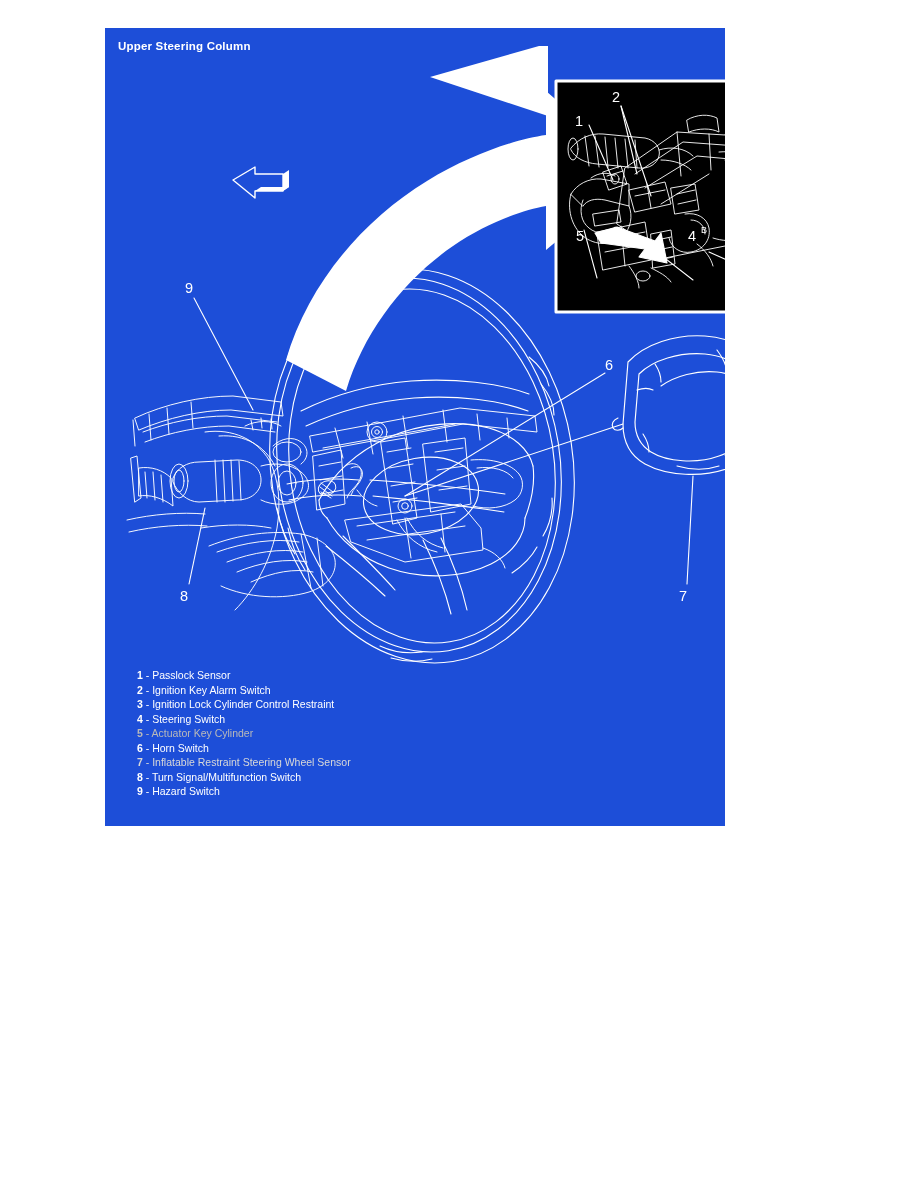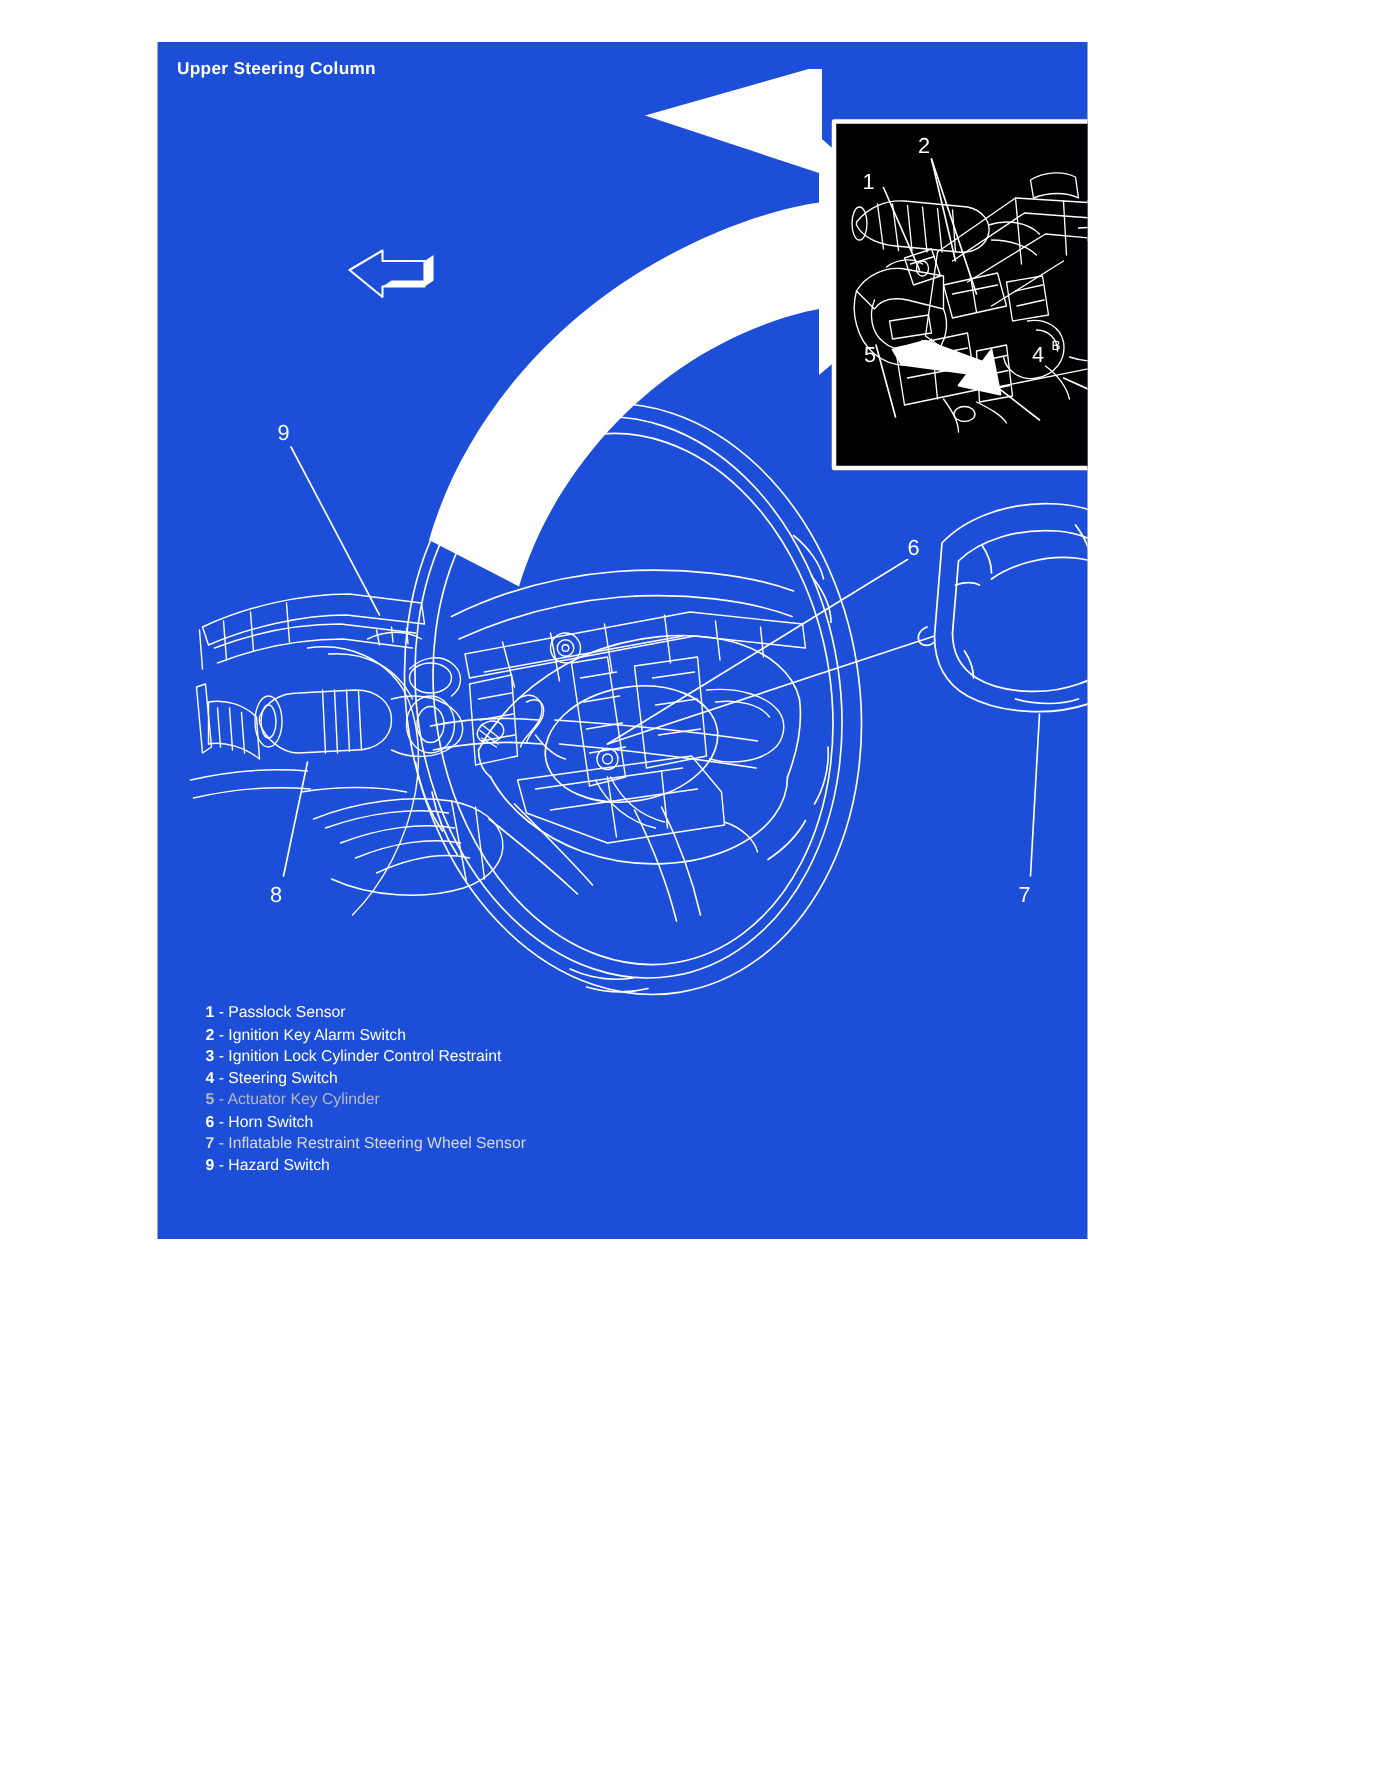--- a/index.html
+++ b/index.html
@@ -411,20 +411,25 @@
         <span class="num">6</span>
         <span>-</span>
         <span>Horn Switch</span>
       </div>
       <div class="legend-row dim2">
         <span class="num">7</span>
         <span>-</span>
         <span>Inflatable Restraint Steering Wheel Sensor</span>
       </div>
       <div class="legend-row">
+        <span class="num">8</span>
+        <span>-</span>
+        <span>Turn Signal/Multifunction Switch</span>
+      </div>
+      <div class="legend-row">
         <span class="num">9</span>
         <span>-</span>
         <span>Hazard Switch</span>
       </div>
     </div>
 
   </div>
 </div>
 
 </body></html>

